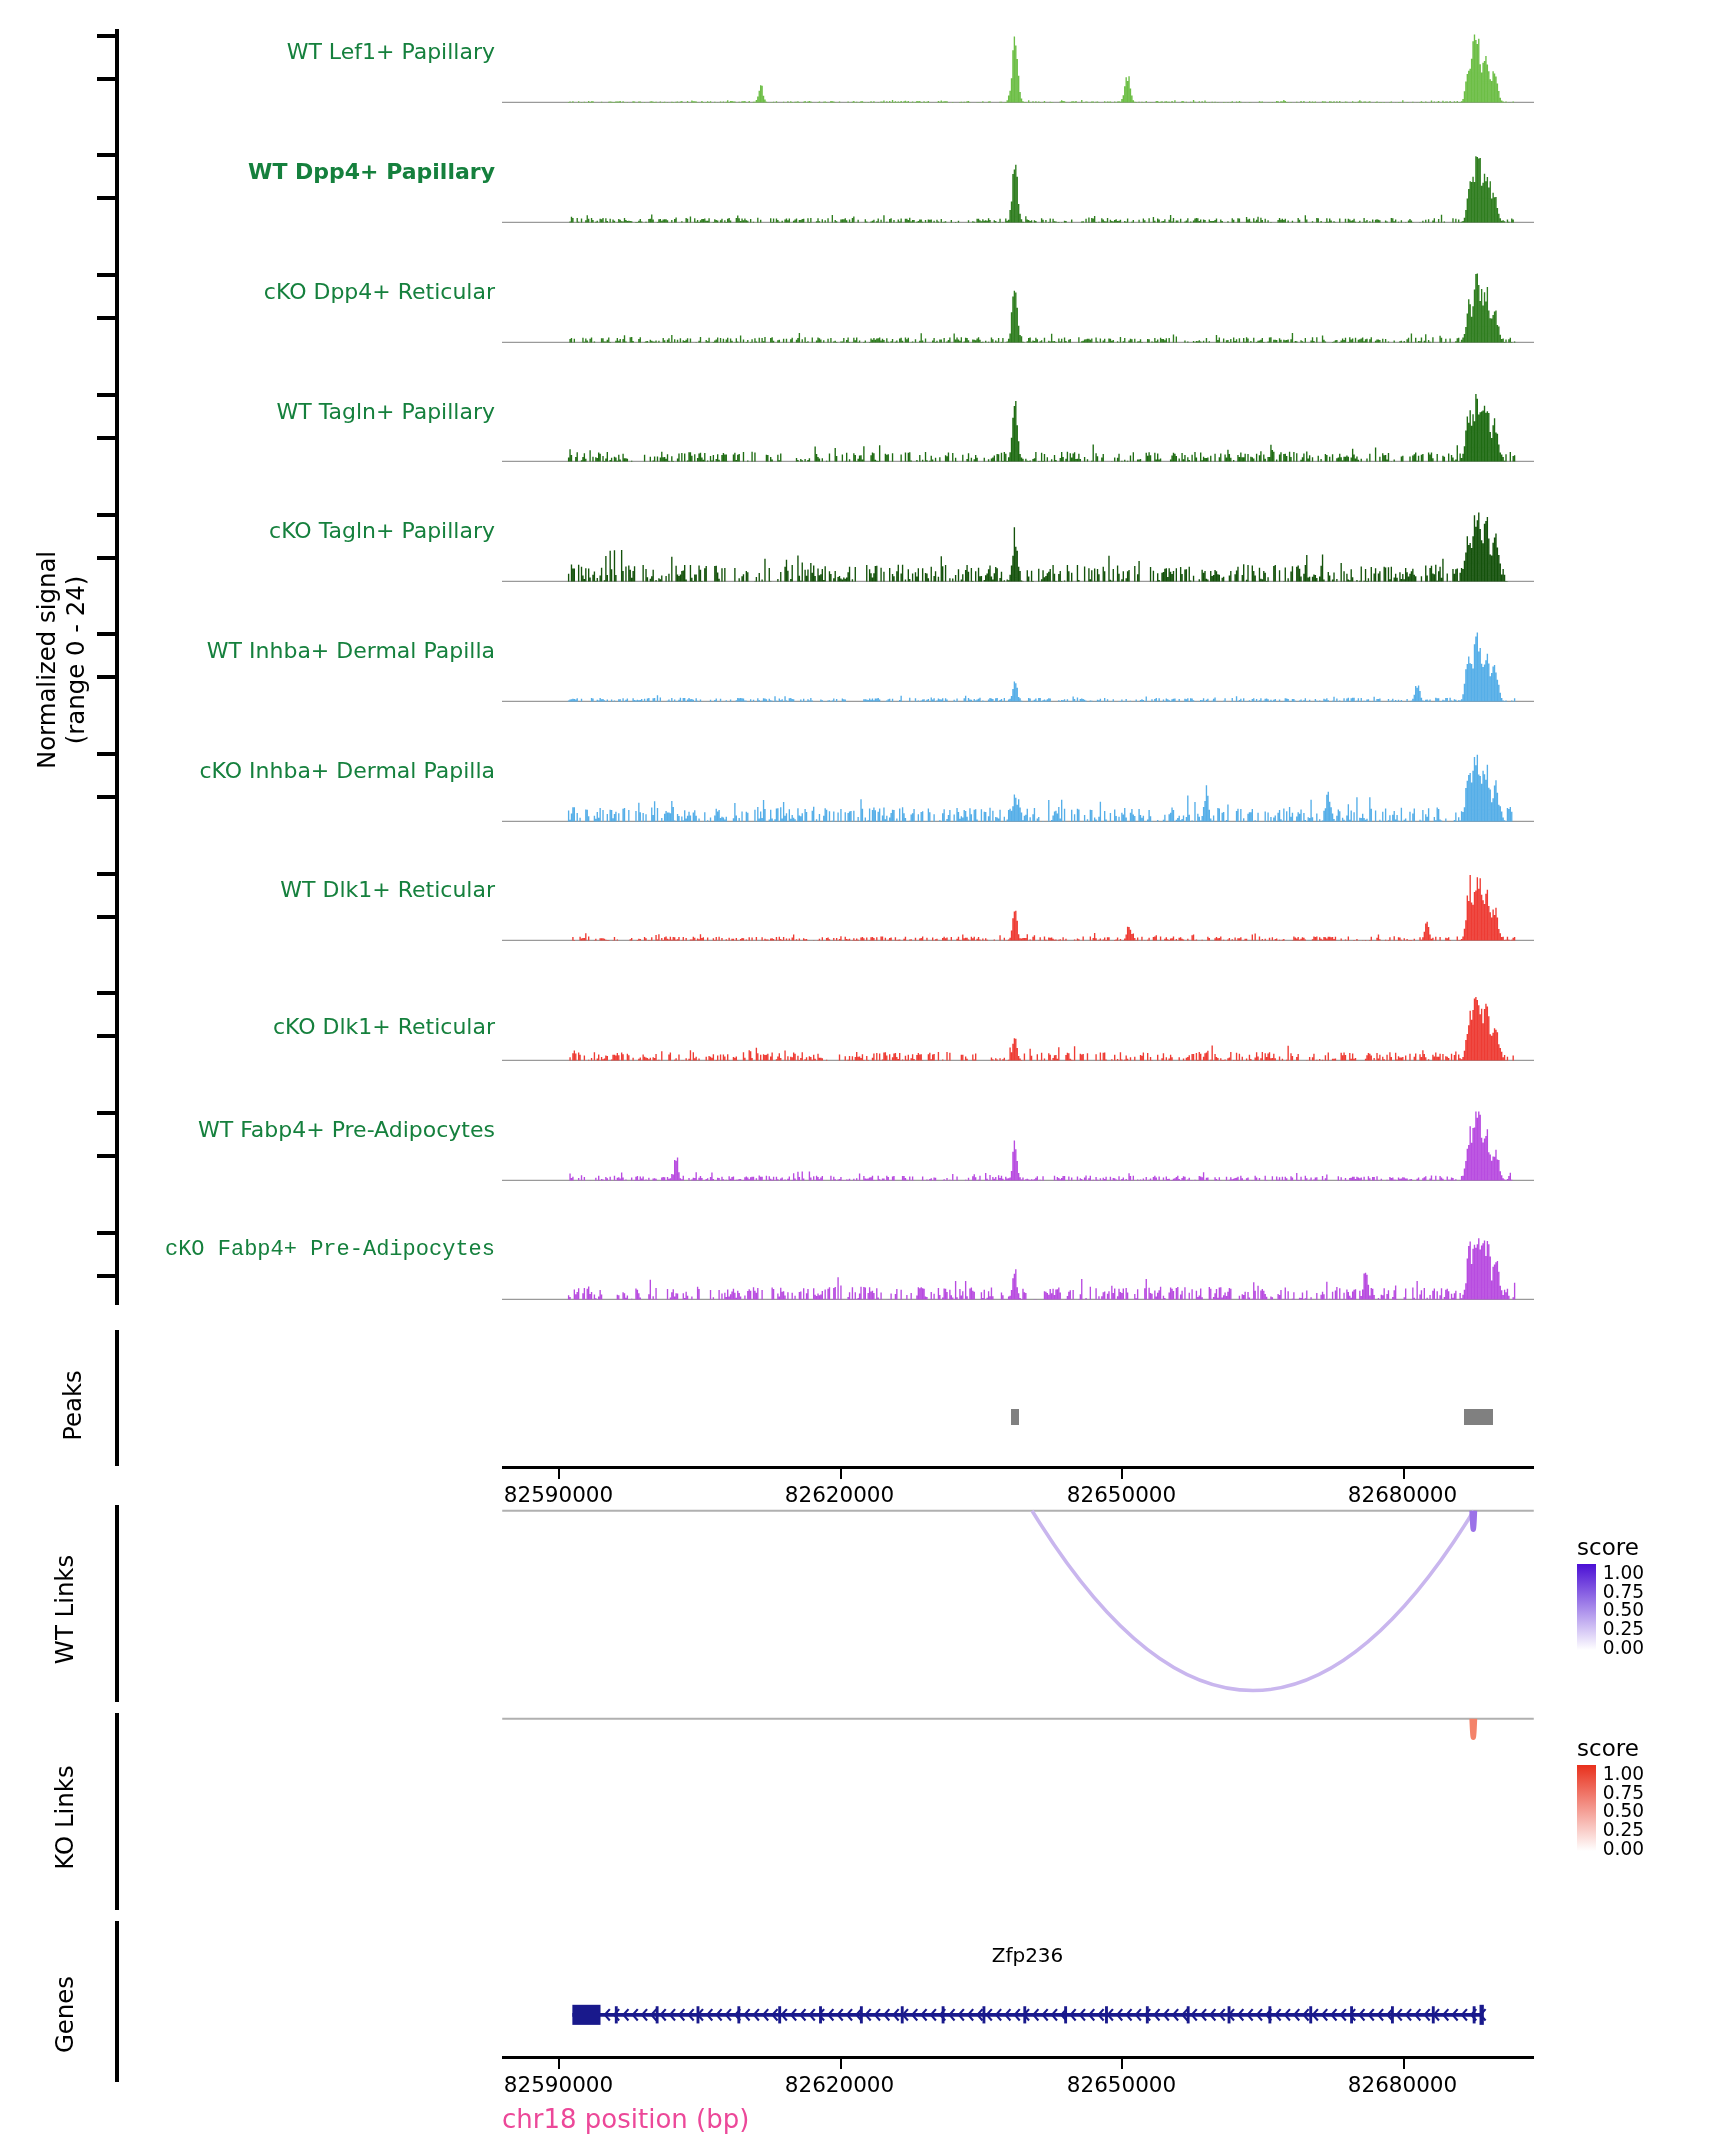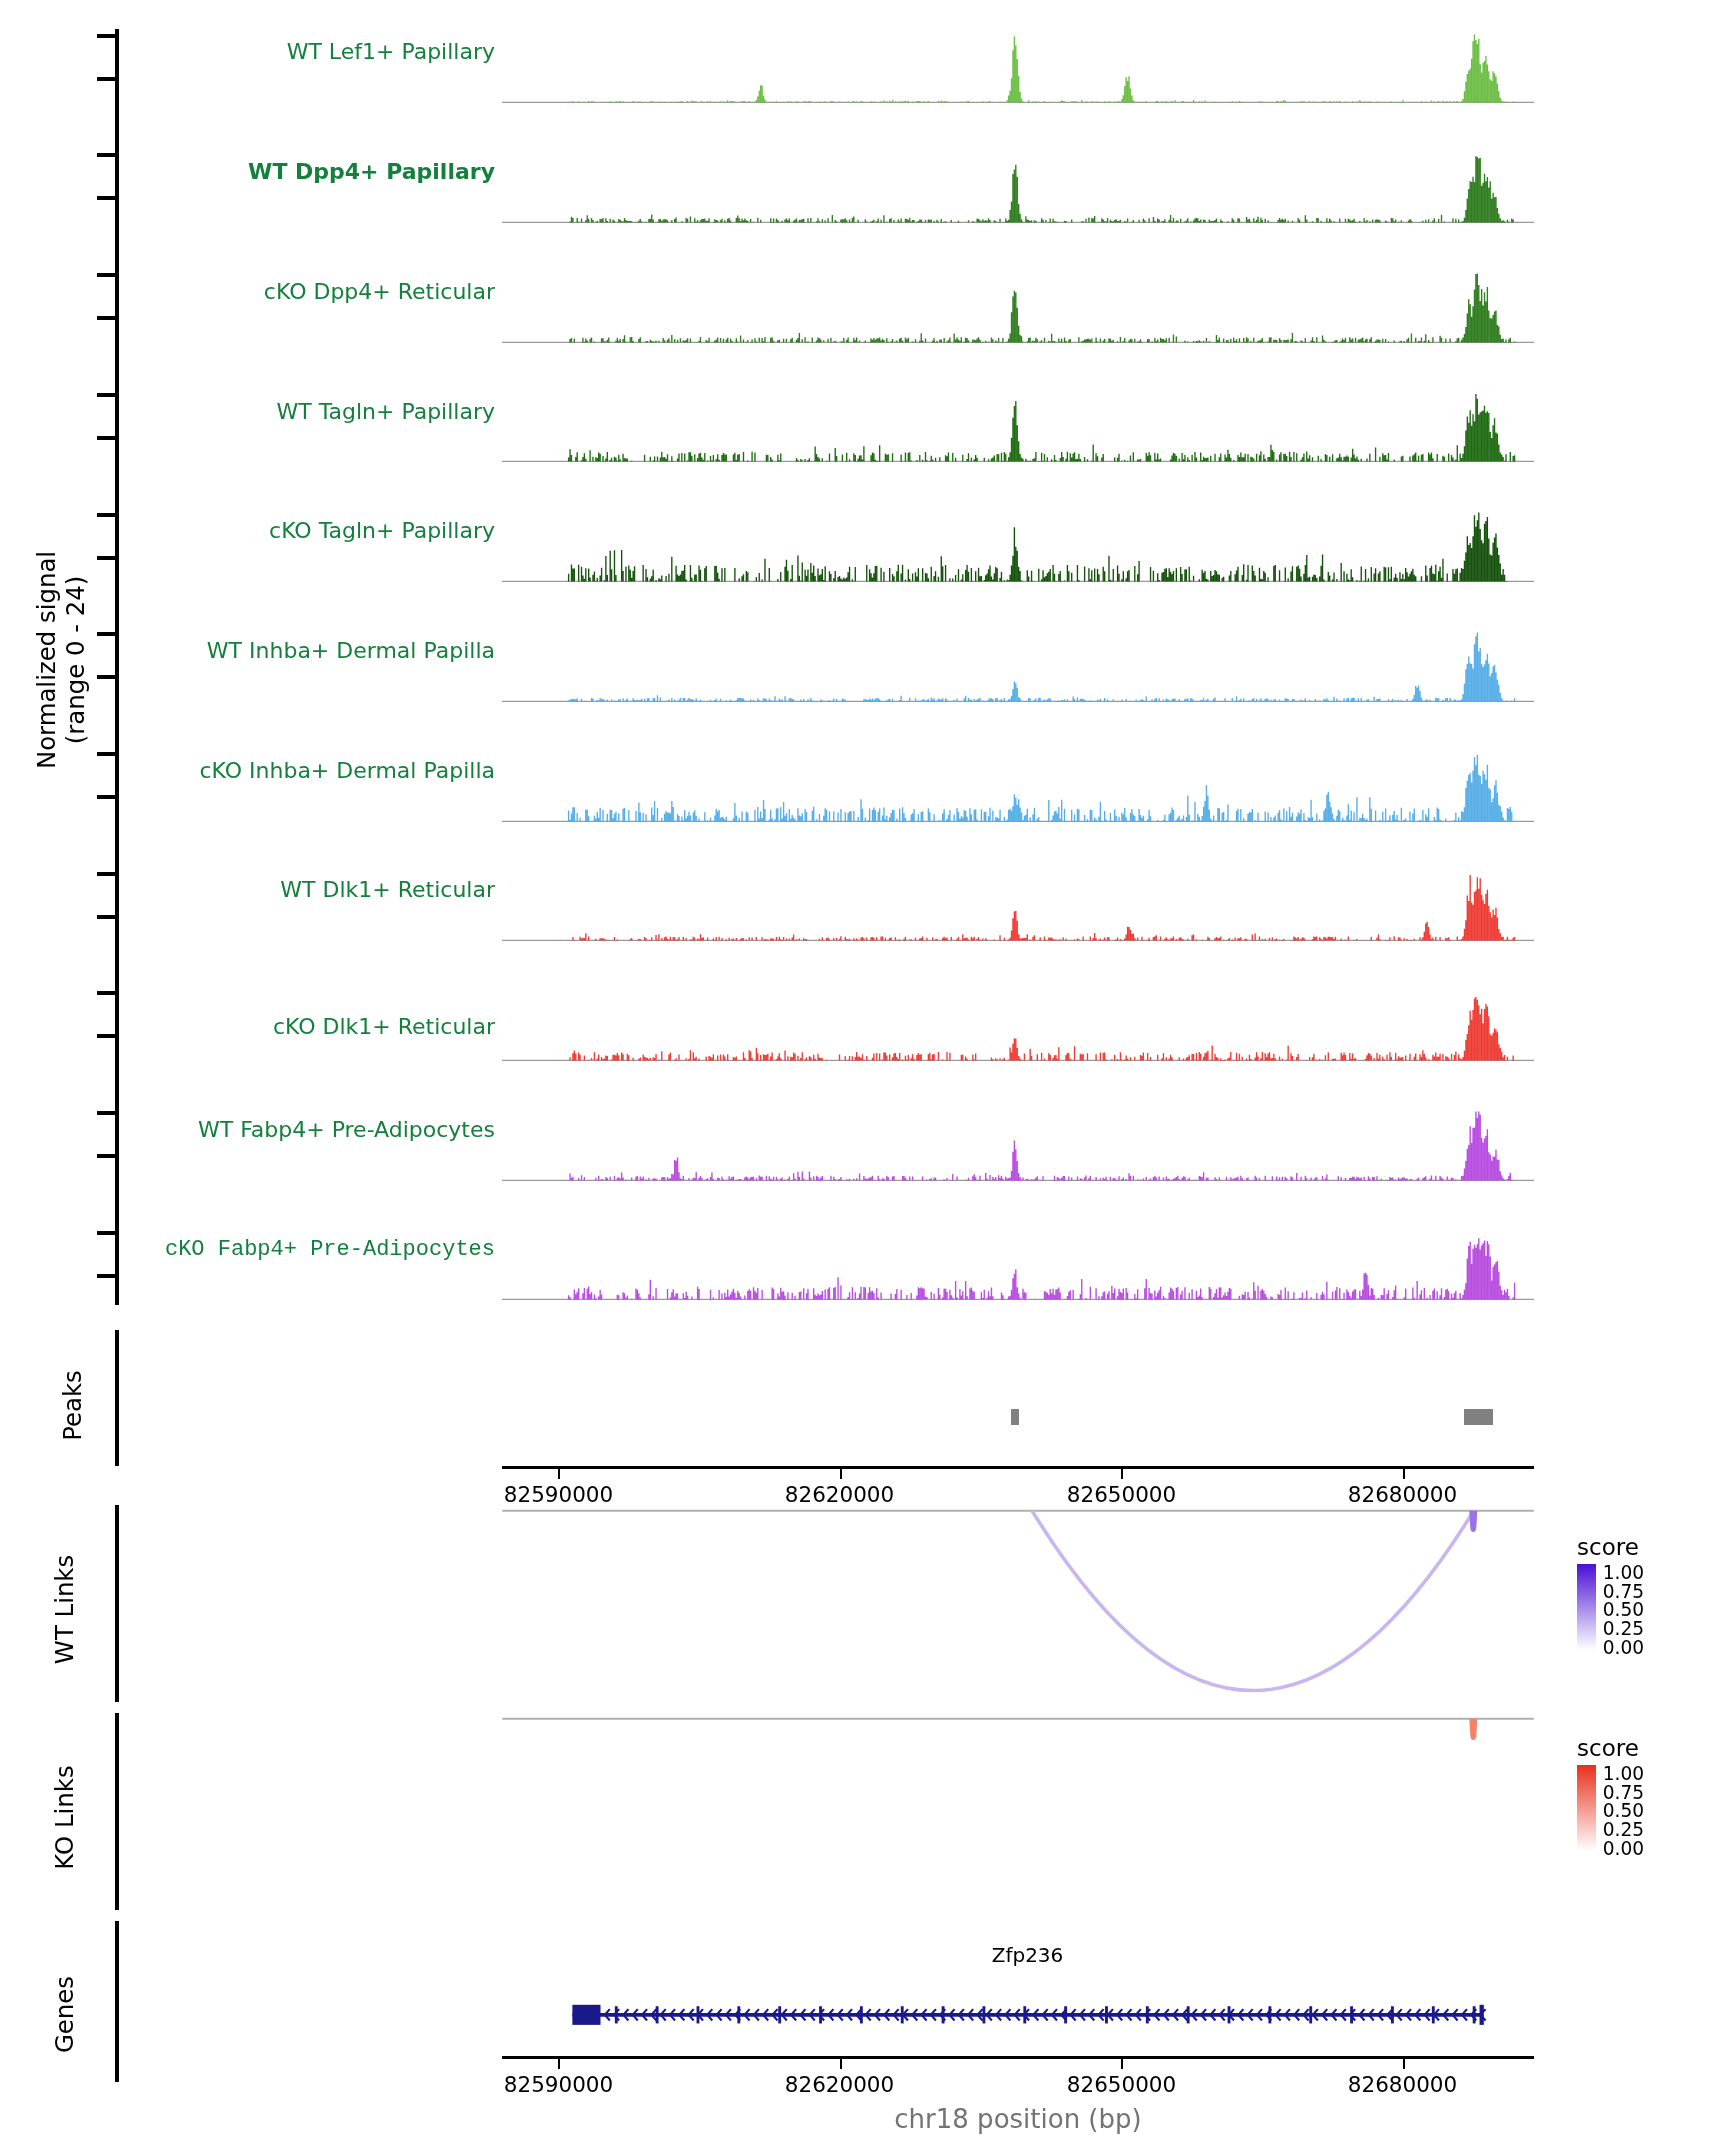--- a/index.html
+++ b/index.html
@@ -30,21 +30,21 @@
   
   .spine{position:absolute;background:#000;}
 
   
   .peak-rect{position:absolute;background:#808080;}
 
   
   .axis-line{position:absolute;background:#000;height:2.9px;}
   .tick{position:absolute;background:#000;width:2.2px;height:10px;}
   .tick-label{position:absolute;font-size:21.5px;color:#000;text-align:center;white-space:nowrap;}
-  .axis-title{position:absolute;font-size:26px;color:#737373;text-align:center;white-space:nowrap;}
+  .axis-title{position:absolute;font-size:26px;color:#ec4899;white-space:nowrap;}
 
   
   .link-panel{position:absolute;}
   .link-panel svg{display:block;}
 
   
   .legend{position:absolute;}
   .legend-title{font-size:23px;color:#000;margin-bottom:4.3px;}
   .legend-row{display:flex;align-items:flex-start;}
   .legend-bar{width:18.6px;height:86px;margin-right:7.2px;}

